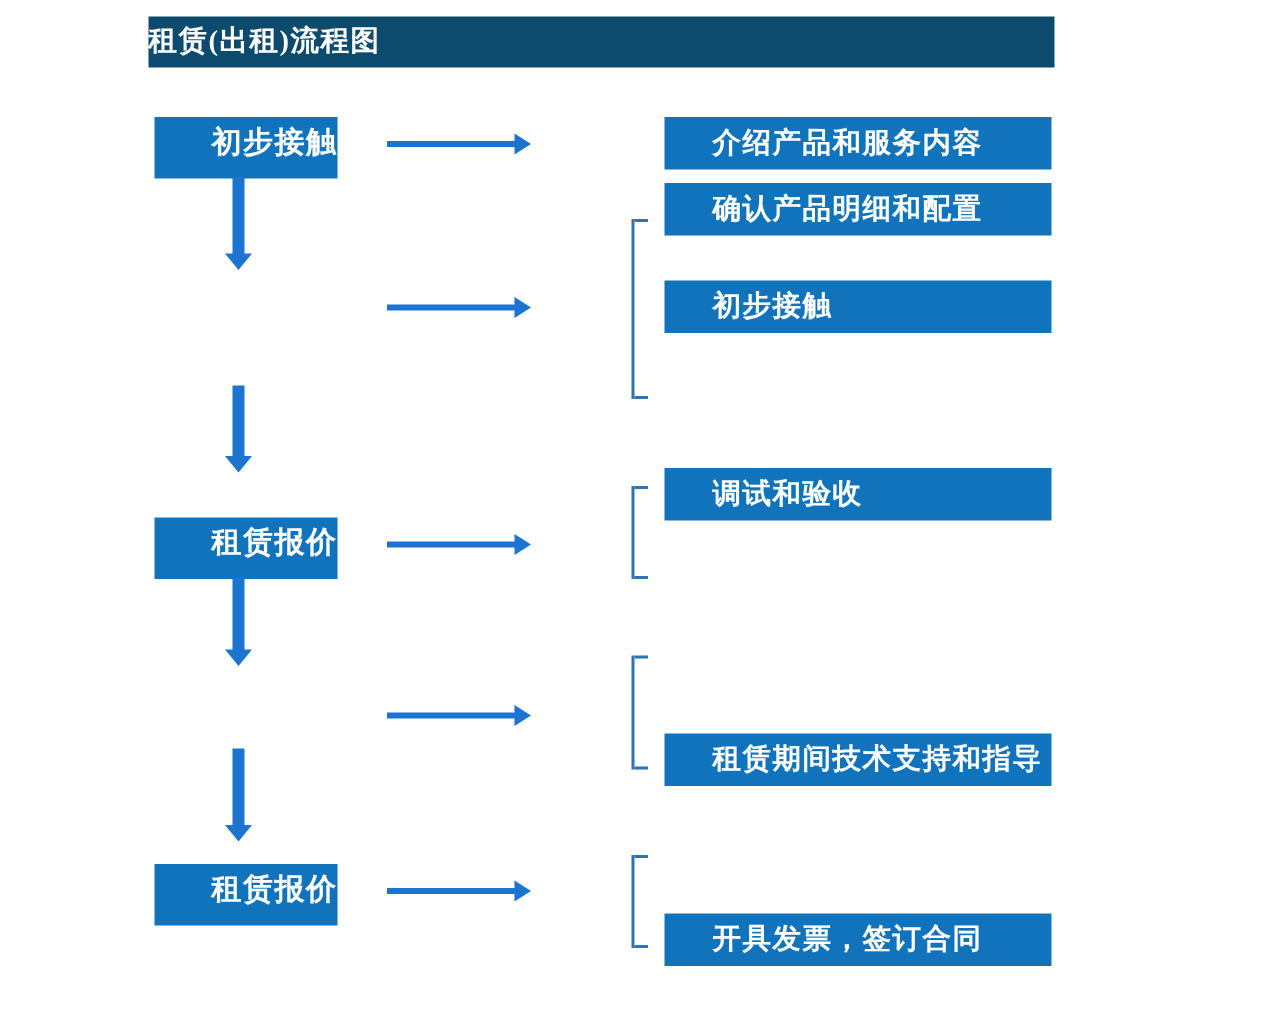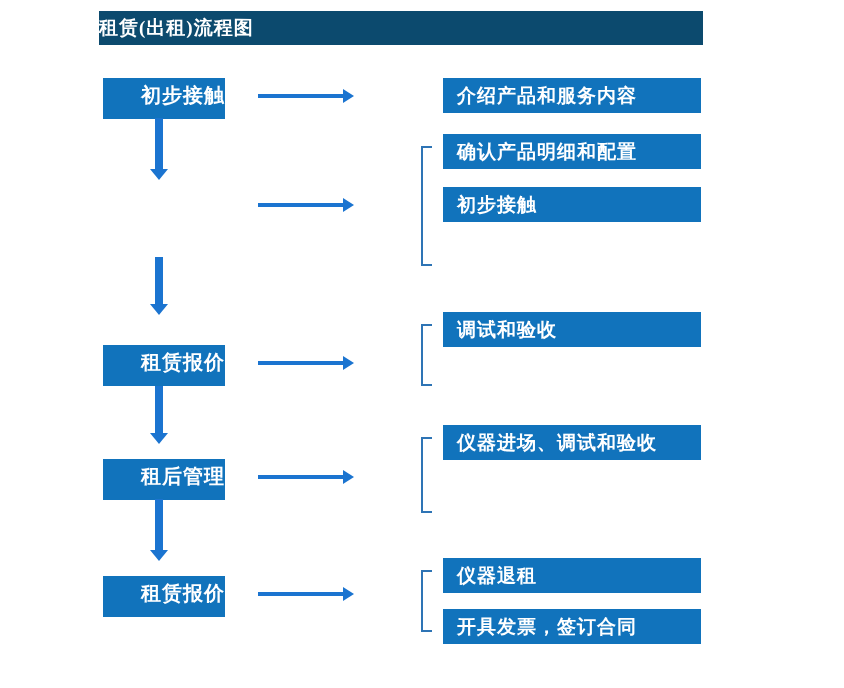--- a/index.html
+++ b/index.html
@@ -37,21 +37,21 @@
   }
   .rbox {
     position: absolute;
     left: 443px;
     width: 258px; height: 35px;
     background: #1173BC;
     color: #ffffff;
     font-weight: bold;
     font-size: 19px;
     line-height: 35px;
-    padding-left: 14px;
+    padding-left: 32px;
     box-sizing: border-box;
     letter-spacing: 1px;
     white-space: nowrap;
   }
   .harrow { position: absolute; left: 258px; width: 96px; height: 14px; }
   .harrow .shaft {
     position: absolute; left: 0; right: 9px; top: 5px; height: 4px;
     background: #1B74D0;
   }
   .harrow .head {
@@ -87,21 +87,20 @@
 </style>
 </head>
 <body>
 
 <div class="canvas">
 
   <div class="title-bar">租赁(出租)流程图</div>
 
   <div class="lbox" style="top:78px">初步接触</div>
   <div class="lbox" style="top:345px">租赁报价</div>
-  <div class="lbox" style="top:459px">租后管理</div>
   <div class="lbox" style="top:576px">租赁报价</div>
 
   <div class="varrow" style="top:118px;height:62px">
     <div class="shaft"></div>
     <div class="head"></div>
   </div>
   <div class="varrow" style="top:257px;height:58px">
     <div class="shaft"></div>
     <div class="head"></div>
   </div>
@@ -146,20 +145,19 @@
   <div class="bracket" style="top:437px;height:76px">
     <div class="tick-top"></div>
     <div class="tick-bottom"></div>
   </div>
   <div class="bracket" style="top:570px;height:62px">
     <div class="tick-top"></div>
     <div class="tick-bottom"></div>
   </div>
 
   <div class="rbox" style="top:78px">介绍产品和服务内容</div>
-  <div class="rbox" style="top:134px">确认产品明细和配置</div>
+  <div class="rbox" style="top:122px">确认产品明细和配置</div>
   <div class="rbox" style="top:187px">初步接触</div>
   <div class="rbox" style="top:312px">调试和验收</div>
-  <div class="rbox" style="top:425px">仪器进场、调试和验收</div>
-  <div class="rbox" style="top:558px">仪器退租</div>
+  <div class="rbox" style="top:489px">租赁期间技术支持和指导</div>
   <div class="rbox" style="top:609px">开具发票，签订合同</div>
 
 </div>
 
 </body></html>

